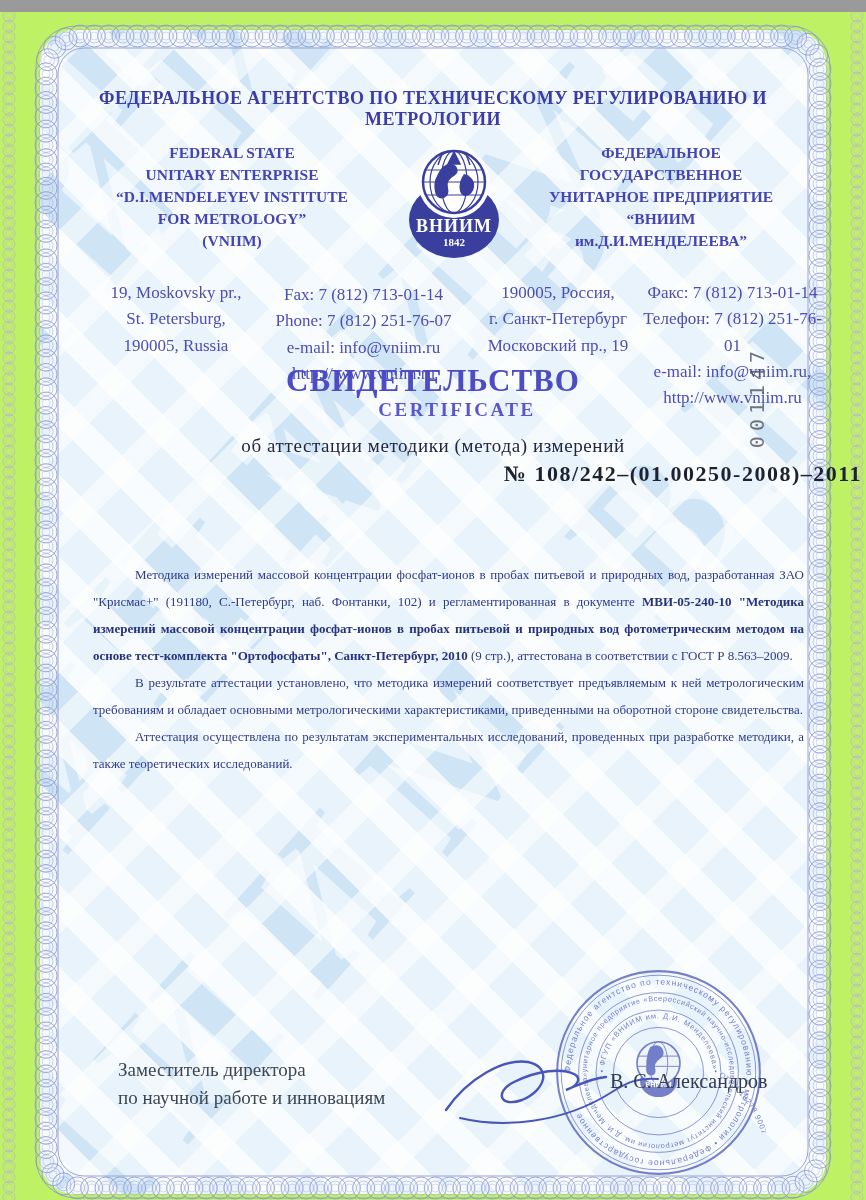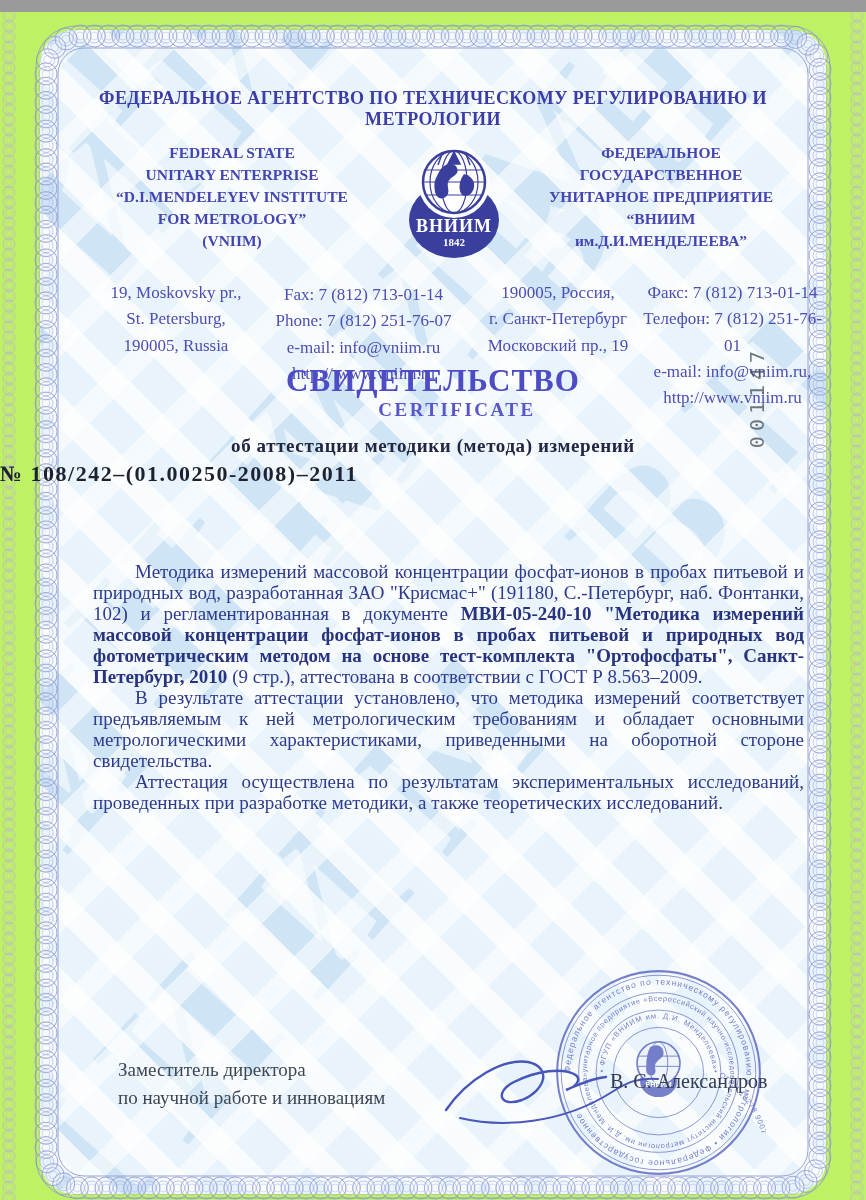--- a/index.html
+++ b/index.html
@@ -50,27 +50,27 @@
     transform:rotate(-90deg);text-align:center;
     font-family:"DejaVu Sans Mono", monospace;font-size:20px;letter-spacing:5px;
     color:#49525e;opacity:.78;
   }
 
   .title-ru{position:absolute;left:0;right:0;top:351px;text-align:center;
     font-size:31px;font-weight:bold;color:#4d4cc4;letter-spacing:1px;}
   .title-en{position:absolute;left:0;right:0;top:387px;text-align:center;
     font-size:19px;font-weight:bold;color:#5a55c8;letter-spacing:2.5px;padding-left:48px;}
   .subtitle{position:absolute;left:0;right:0;top:423px;text-align:center;
-    font-size:19px;font-weight:bold;color:#222642;letter-spacing:.6px;}
-  .cert-number{position:absolute;left:0;right:16px;top:449px;text-align:left;
+    font-size:19px;font-weight:normal;color:#222642;letter-spacing:.6px;}
+  .cert-number{position:absolute;left:0;right:4px;top:449px;text-align:right;
     font-size:22px;font-weight:bold;color:#1d2130;letter-spacing:1.5px;}
 
   .body-text{
     position:absolute;left:93px;right:62px;top:549px;
-    font-size:19px;line-height:21px;color:#2e3a8c;text-align:justify;
+    font-size:13px;line-height:27px;color:#2e3a8c;text-align:justify;
   }
   .body-text p{margin:0;text-indent:42px;}
   .body-text .b{font-weight:bold;color:#27337e;}
 
   .date-line{position:absolute;left:135px;top:903px;font-size:19px;color:#2e3a8c;white-space:pre-wrap;}
 
   .sig-title{position:absolute;left:118px;top:1044px;font-size:19px;line-height:1.45;
     color:#3d4754;white-space:pre-line;}
   .sig-name{position:absolute;left:610px;top:1058px;font-size:20px;color:#323c52;z-index:6;}
   .stamp{position:absolute;left:551px;top:953px;z-index:5;opacity:.8;}

